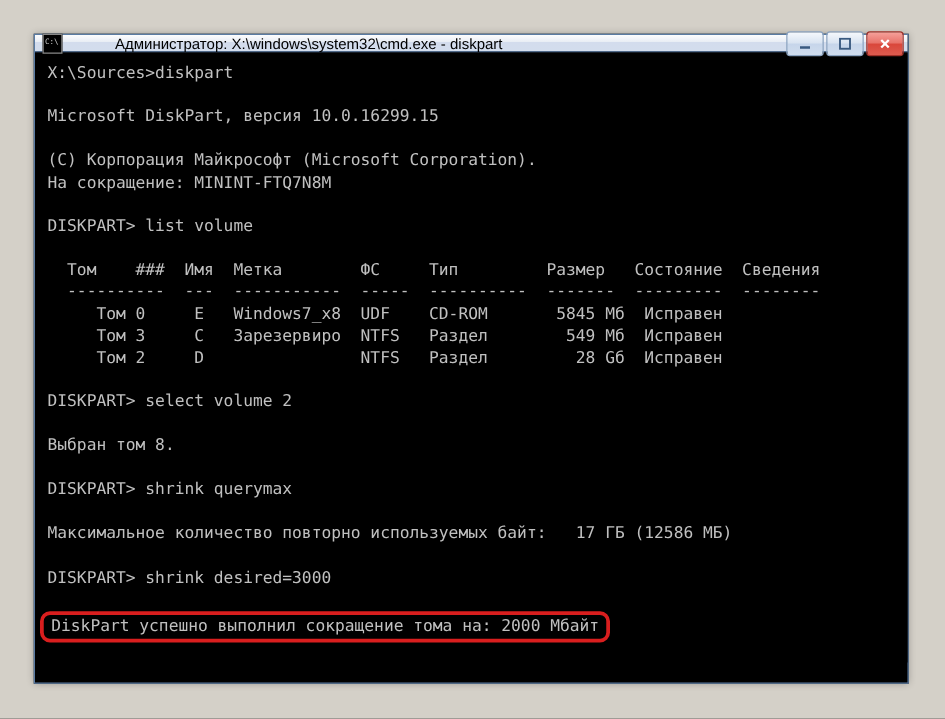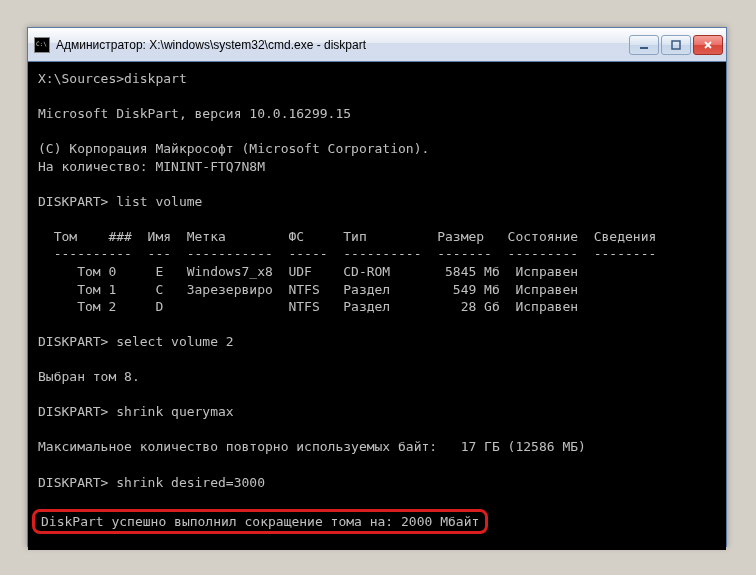--- a/index.html
+++ b/index.html
@@ -15,26 +15,27 @@
       position: absolute;
       top: 27px;
       left: 27px;
       width: 700px;
       height: 520px;
       border: 1px solid #5a7ba3;
       background: #000;
       box-shadow: 0 0 6px rgba(0,0,0,0.3);
     }
     .titlebar {
-      height: 34px;
+      height: 14px;
       background: linear-gradient(to bottom, #fdfdfe 0%, #e7ecf4 45%, #d3dced 46%, #d3dded 100%);
       display: flex;
       align-items: center;
       padding: 0 3px 0 6px;
       border-bottom: 1px solid #5a7ba3;
+      gap: 36px;
     }
     .title-icon {
       width: 16px;
       height: 16px;
       background: #000;
       border: 1px solid #888;
       margin-right: 6px;
       position: relative;
       flex-shrink: 0;
     }
@@ -119,28 +120,28 @@
             <line x1="8" y1="2" x2="2" y2="8" stroke="#fff" stroke-width="1.8"></line>
           </svg>
       </div>
     </div>
   </div>
   <div class="console"><span>X:\Sources&gt;diskpart</span>
 <span></span>
 <span>Microsoft DiskPart, версия 10.0.16299.15</span>
 <span></span>
 <span>(C) Корпорация Майкрософт (Microsoft Corporation).</span>
-<span>На количество: MININT-FTQ7N8M</span>
+<span>На сокращение: MININT-FTQ7N8M</span>
 <span></span>
 <span>DISKPART&gt; list volume</span>
 <span></span>
 <span>  Том    ###  Имя  Метка        ФС     Тип         Размер   Состояние  Сведения</span>
 <span>  ----------  ---  -----------  -----  ----------  -------  ---------  --------</span>
 <span>     Том 0     E   Windows7_x8  UDF    CD-ROM       5845 Мб  Исправен</span>
-<span>     Том 1     C   Зарезервиро  NTFS   Раздел        549 Мб  Исправен</span>
+<span>     Том 3     C   Зарезервиро  NTFS   Раздел        549 Мб  Исправен</span>
 <span>     Том 2     D                NTFS   Раздел         28 Gб  Исправен</span>
 <span></span>
 <span>DISKPART&gt; select volume 2</span>
 <span></span>
 <span>Выбран том 8.</span>
 <span></span>
 <span>DISKPART&gt; shrink querymax</span>
 <span></span>
 <span>Максимальное количество повторно используемых байт:   17 ГБ (12586 МБ)</span>
 <span></span>

